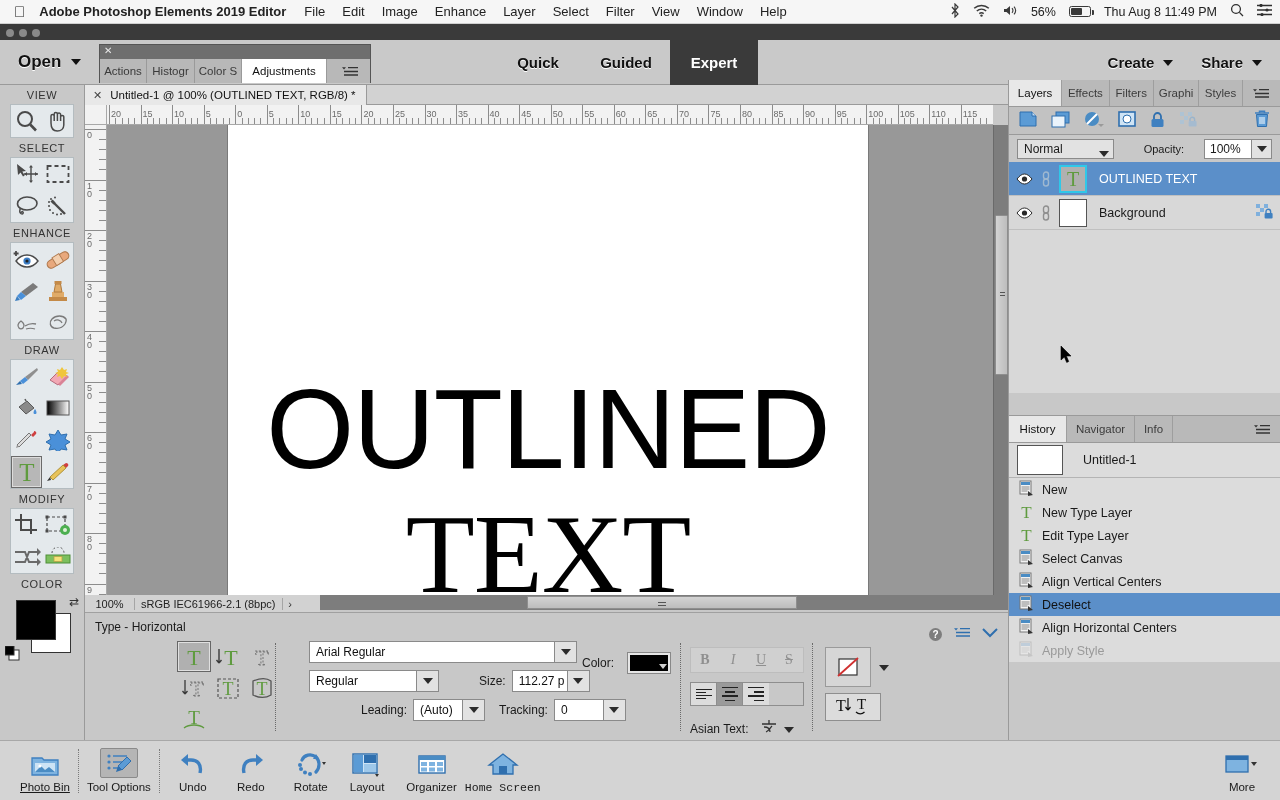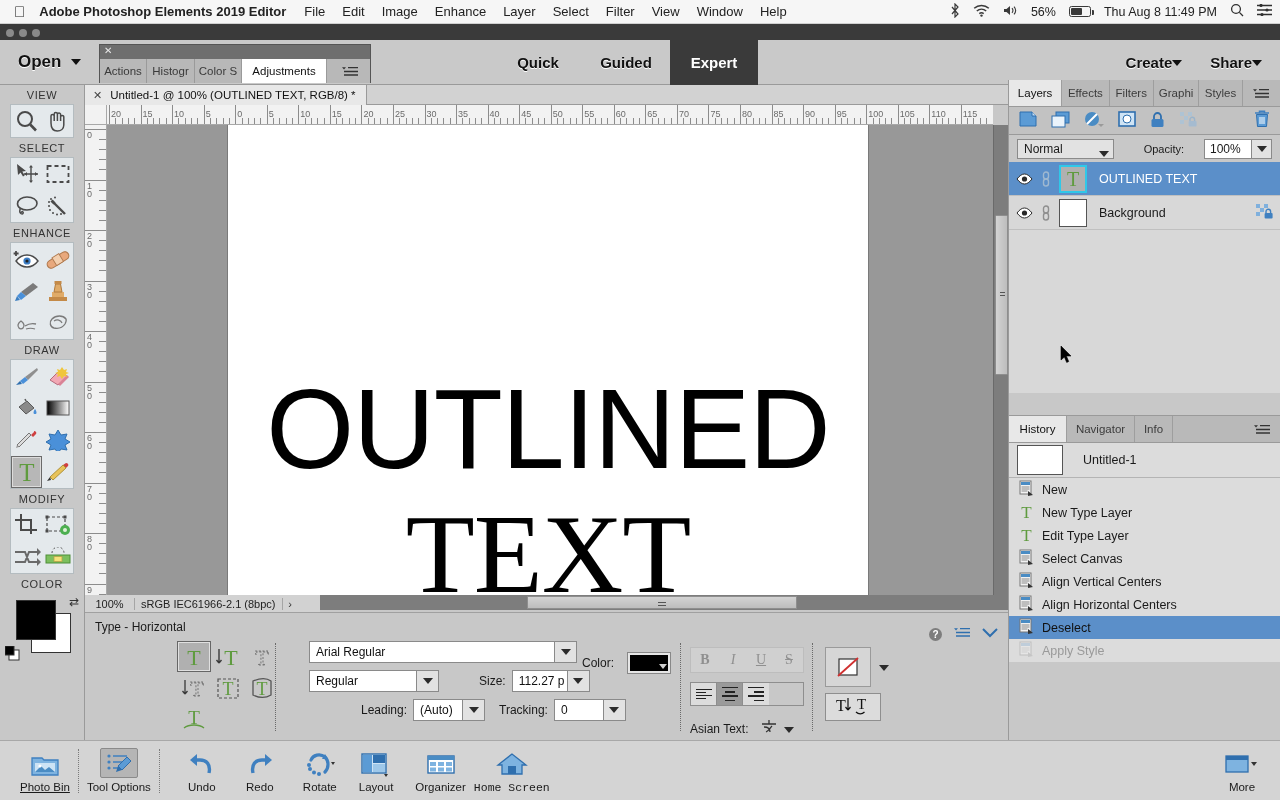--- a/index.html
+++ b/index.html
@@ -48,21 +48,21 @@
   .open-btn { display:flex; align-items:center; gap:10px; margin-left:18px; }
   .open-btn .lbl { font-size:17px; font-weight:bold; color:#111; text-shadow:0 1px 0 #fff; }
   .caret-dn { width:0;height:0;border-left:5px solid transparent;border-right:5px solid transparent;
     border-top:6px solid #111; display:inline-block; }
   .modes { position:absolute; left:494px; top:0; height:45px; display:flex; align-items:stretch; }
   .mode { display:flex; align-items:center; justify-content:center; width:88px;
     font-size:15px; font-weight:bold; color:#111; text-shadow:0 1px 0 #fff; }
   .mode.active { background:#3a3a3a; color:#fff; text-shadow:none; }
   .right-actions { position:absolute; right:18px; top:0; height:45px; display:flex; align-items:center; gap:10px;}
   .right-actions .lbl { font-size:15px; font-weight:bold; color:#111; text-shadow:0 1px 0 #fff; }
-  .ra-group { display:flex; align-items:center; margin-left:18px;}
+  .ra-group { display:flex; align-items:center; gap:9px; margin-left:18px;}
 
   
   .float-palette {
     position:absolute; left:99px; top:44px; width:272px; height:39px;
     background:#6e6e6e; z-index:30; border:1px solid #555;
   }
   .fp-titlebar { height:14px; background:#6e6e6e; position:relative; }
   .fp-close { position:absolute; left:4px; top:1px; color:#e8e8e8; font-size:10px; line-height:10px; }
   .fp-tabs { display:flex; height:24px; background:#b8b8b8; }
   .fp-tab { display:flex; align-items:center; justify-content:center; font-size:11.5px;
@@ -1231,41 +1231,41 @@
           <span><svg width="15" height="16" viewBox="0 0 15 16">
                 <rect x="1" y="1" width="11" height="13" fill="#f2f2f2" stroke="#777" stroke-width="1"></rect>
                 <rect x="2" y="2" width="9" height="3" fill="#4a8cc4"></rect>
                 <g stroke="#8a8a8a" stroke-width="1">
                   <path d="M2.5 7h8M2.5 9h8M2.5 11h6"></path>
                 </g>
                 <path d="M9 11l5 4-5 1z" fill="#333"></path>
               </svg></span>
           <span>Align Vertical Centers</span>
         </div>
+        <div class="hist-item sel">
+          <span><svg width="15" height="16" viewBox="0 0 15 16">
+                <rect x="1" y="1" width="11" height="13" fill="#f2f2f2" stroke="#777" stroke-width="1"></rect>
+                <rect x="2" y="2" width="9" height="3" fill="#4a8cc4"></rect>
+                <g stroke="#8a8a8a" stroke-width="1">
+                  <path d="M2.5 7h8M2.5 9h8M2.5 11h6"></path>
+                </g>
+                <path d="M9 11l5 4-5 1z" fill="#333"></path>
+              </svg></span>
+          <span>Deselect</span>
+        </div>
         <div class="hist-item">
           <span><svg width="15" height="16" viewBox="0 0 15 16">
                 <rect x="1" y="1" width="11" height="13" fill="#f2f2f2" stroke="#777" stroke-width="1"></rect>
                 <rect x="2" y="2" width="9" height="3" fill="#4a8cc4"></rect>
                 <g stroke="#8a8a8a" stroke-width="1">
                   <path d="M2.5 7h8M2.5 9h8M2.5 11h6"></path>
                 </g>
                 <path d="M9 11l5 4-5 1z" fill="#333"></path>
               </svg></span>
           <span>Align Horizontal Centers</span>
-        </div>
-        <div class="hist-item sel">
-          <span><svg width="15" height="16" viewBox="0 0 15 16">
-                <rect x="1" y="1" width="11" height="13" fill="#f2f2f2" stroke="#777" stroke-width="1"></rect>
-                <rect x="2" y="2" width="9" height="3" fill="#4a8cc4"></rect>
-                <g stroke="#8a8a8a" stroke-width="1">
-                  <path d="M2.5 7h8M2.5 9h8M2.5 11h6"></path>
-                </g>
-                <path d="M9 11l5 4-5 1z" fill="#333"></path>
-              </svg></span>
-          <span>Deselect</span>
         </div>
         <div class="hist-item dim">
           <span style="opacity:.45"><svg width="15" height="16" viewBox="0 0 15 16">
                 <rect x="1" y="1" width="11" height="13" fill="#f2f2f2" stroke="#999" stroke-width="1"></rect>
                 <rect x="2" y="2" width="9" height="3" fill="#9cbcd8"></rect>
                 <g stroke="#bbb" stroke-width="1">
                   <path d="M2.5 7h8M2.5 9h8M2.5 11h6"></path>
                 </g>
                 <path d="M9 11l5 4-5 1z" fill="#aaa"></path>
               </svg></span>
@@ -1299,21 +1299,21 @@
             <g stroke="#3f80c0" stroke-width="1.6">
               <path d="M8 5h14M8 11h10M8 17h6"></path>
             </g>
             <path d="M22 6l4 4-9 9-4-4z" fill="#5b9bd5" stroke="#2f6fae" stroke-width="1"></path>
             <path d="M13 15l-2 6 6-2z" fill="#2f6fae"></path>
           </svg>
       </span>
       <span>Tool Options</span>
     </div>
     <div class="tb-dotted" style="margin:0 8px;"></div>
-    <div class="tb-item" style="margin-left:19px;justify-content:flex-end;">
+    <div class="tb-item" style="margin-left:10px;justify-content:flex-end;">
       <span class="ic">
         <svg width="30" height="26" viewBox="0 0 30 26">
             <path d="M22 21c2-9-3-13-9-13H7" stroke="#3f80c0" stroke-width="3.4" fill="none"></path>
             <path d="M10 2L3 8l7 6z" fill="#3f80c0"></path>
           </svg>
       </span>
       <span>Undo</span>
     </div>
     <div class="tb-item" style="margin-left:28px;">
       <span class="ic">

